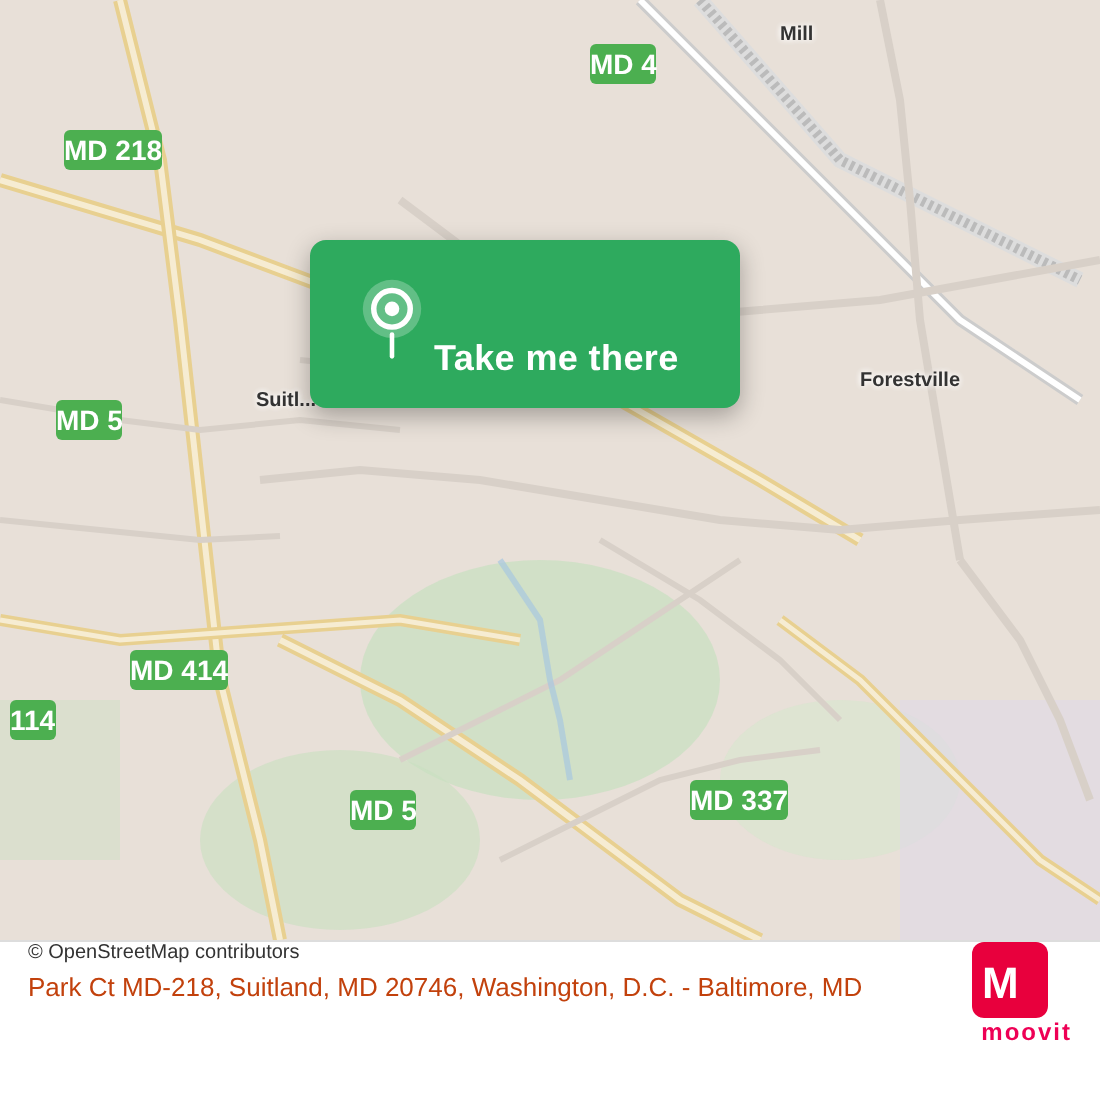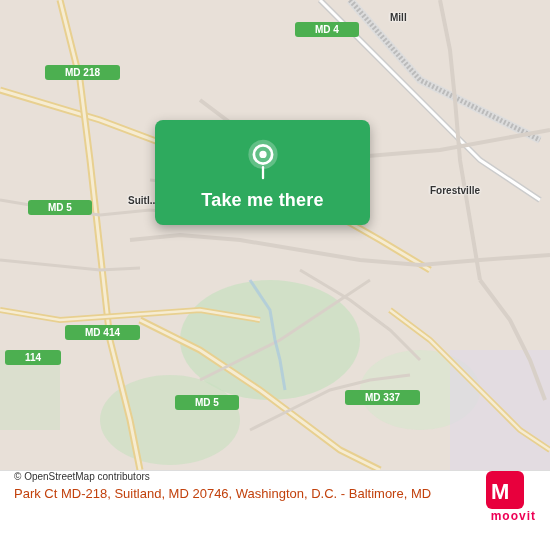--- a/index.html
+++ b/index.html
@@ -29,22 +29,22 @@
 
     
     .location-card {
       position: absolute;
       top: 120px;
       left: 155px;
       width: 215px;
       background-color: #2eaa5e;
       border-radius: 8px;
       display: flex;
-      flex-direction: column;
-      align-items: center;
+      flex-direction: row;
+      align-items: flex-end;
       padding: 18px 20px 14px;
       box-shadow: 0 4px 12px rgba(0,0,0,0.3);
     }
 
     .pin-icon {
       width: 42px;
       height: 42px;
       margin-bottom: 10px;
     }
 
@@ -108,23 +108,23 @@
       color: #e05;
       font-weight: bold;
       letter-spacing: 1px;
       margin-left: 16px;
     }
 
     
     .road-label {
       background: #4caf50;
       color: white;
-      font-size: 10px;
+      font-size: 14px;
       font-weight: bold;
-      padding: 2px 20px;
+      padding: 2px 0;
       border-radius: 3px;
       position: absolute;
       white-space: nowrap;
     }
 
     .place-label {
       position: absolute;
       font-size: 10px;
       color: #333;
       font-weight: 600;
@@ -177,21 +177,21 @@
     <path d="M 440 0 L 450 50 L 455 100 L 460 160 L 470 220 L 480 280" stroke="#d8d0c8" stroke-width="4" fill="none"></path>
     <path d="M 480 280 L 510 320 L 530 360 L 545 400" stroke="#d8d0c8" stroke-width="4" fill="none"></path>
     <path d="M 0 260 L 50 265 L 100 270 L 140 268" stroke="#d8d0c8" stroke-width="3" fill="none"></path>
     <path d="M 200 380 L 240 360 L 280 340 L 310 320 L 340 300 L 370 280" stroke="#d8d0c8" stroke-width="3" fill="none"></path>
     <path d="M 250 430 L 290 410 L 330 390 L 370 380 L 410 375" stroke="#d8d0c8" stroke-width="3" fill="none"></path>
 
     <path d="M 250 280 L 270 310 L 275 340 L 280 360 L 285 390" stroke="#a8c8e0" stroke-width="3" fill="none" opacity="0.7"></path>
   </svg>
 
   <div class="road-label" style="top:22px; left:295px;">MD 4</div>
-  <div class="road-label" style="top:65px; left:32px;margin-left:13px;">MD 218</div>
+  <div class="road-label" style="top:65px; left:32px;">MD 218</div>
   <div class="road-label" style="top:200px; left:28px;">MD 5</div>
   <div class="road-label" style="top:325px; left:65px;">MD 414</div>
   <div class="road-label" style="top:395px; left:175px;">MD 5</div>
   <div class="road-label" style="top:390px; left:345px;">MD 337</div>
   <div class="road-label" style="top:350px; left:5px;">114</div>
 
   <div class="place-label" style="top:195px; left:128px;">Suitl...</div>
   <div class="place-label" style="top:185px; left:430px;">Forestville</div>
   <div class="place-label" style="top:12px; left:390px;">Mill</div>
 

